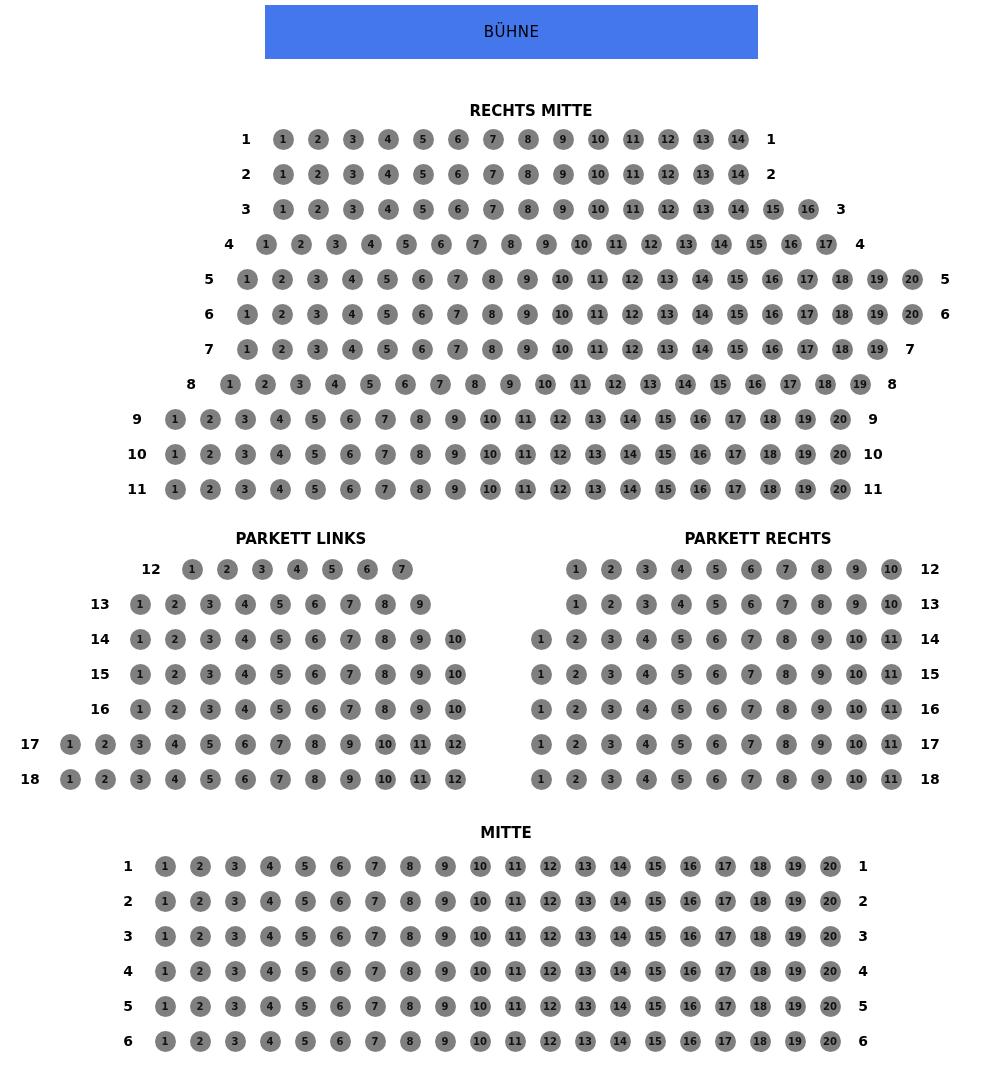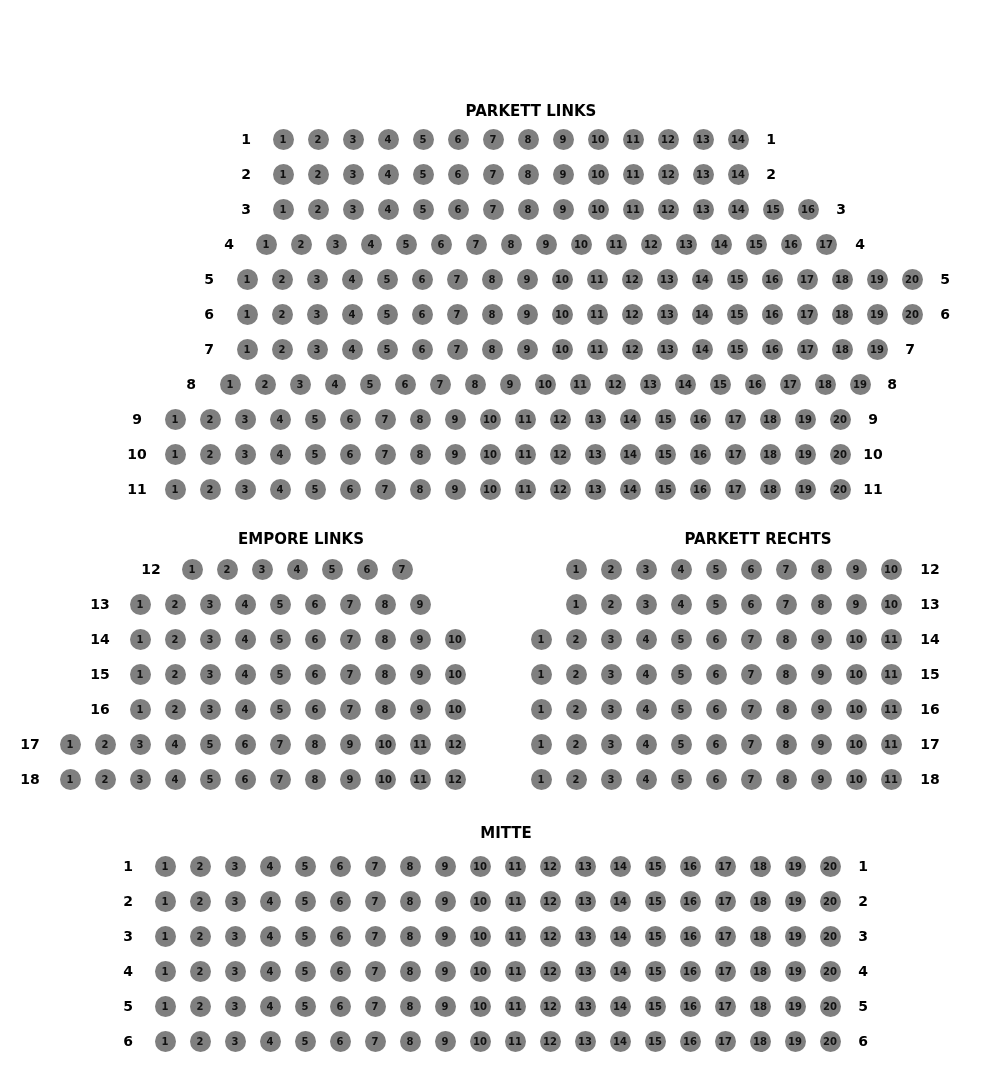--- a/index.html
+++ b/index.html
@@ -48,21 +48,24 @@
     display:flex;align-items:center;justify-content:center;
     box-sizing:border-box;
     cursor:pointer;
     user-select:none;
   }
 </style>
 </head>
 <body>
 
 <div class="map" id="seatmap">
-<div class="section-title" style="left: 531px; top: 111px;">PARKETT LINKS</div>
+  <div class="stage">
+    <span>BÜHNE</span>
+  </div>
+<div class="section-title" style="left: 531px; top: 111px;">RECHTS MITTE</div>
     <div class="row-label" style="left: 246px; top: 139px;">1</div>
     <div class="seat" style="left: 272.5px; top: 128.5px;">1</div>
     <div class="seat" style="left: 307.5px; top: 128.5px;">2</div>
     <div class="seat" style="left: 342.5px; top: 128.5px;">3</div>
     <div class="seat" style="left: 377.5px; top: 128.5px;">4</div>
     <div class="seat" style="left: 412.5px; top: 128.5px;">5</div>
     <div class="seat" style="left: 447.5px; top: 128.5px;">6</div>
     <div class="seat" style="left: 482.5px; top: 128.5px;">7</div>
     <div class="seat" style="left: 517.5px; top: 128.5px;">8</div>
     <div class="seat" style="left: 552.5px; top: 128.5px;">9</div>
@@ -270,21 +273,21 @@
     <div class="seat" style="left: 549.5px; top: 478.5px;">12</div>
     <div class="seat" style="left: 584.5px; top: 478.5px;">13</div>
     <div class="seat" style="left: 619.5px; top: 478.5px;">14</div>
     <div class="seat" style="left: 654.5px; top: 478.5px;">15</div>
     <div class="seat" style="left: 689.5px; top: 478.5px;">16</div>
     <div class="seat" style="left: 724.5px; top: 478.5px;">17</div>
     <div class="seat" style="left: 759.5px; top: 478.5px;">18</div>
     <div class="seat" style="left: 794.5px; top: 478.5px;">19</div>
     <div class="seat" style="left: 829.5px; top: 478.5px;">20</div>
     <div class="row-label" style="left: 873px; top: 489px;">11</div>
-    <div class="section-title" style="left: 301px; top: 539px;">EMPORE LINKS</div>
+    <div class="section-title" style="left: 301px; top: 539px;">PARKETT LINKS</div>
     <div class="row-label" style="left: 151px; top: 569px;">12</div>
     <div class="seat" style="left: 181.5px; top: 558.5px;">1</div>
     <div class="seat" style="left: 216.5px; top: 558.5px;">2</div>
     <div class="seat" style="left: 251.5px; top: 558.5px;">3</div>
     <div class="seat" style="left: 286.5px; top: 558.5px;">4</div>
     <div class="seat" style="left: 321.5px; top: 558.5px;">5</div>
     <div class="seat" style="left: 356.5px; top: 558.5px;">6</div>
     <div class="seat" style="left: 391.5px; top: 558.5px;">7</div>
     <div class="row-label" style="left: 100px; top: 604px;">13</div>
     <div class="seat" style="left: 129.5px; top: 593.5px;">1</div>

